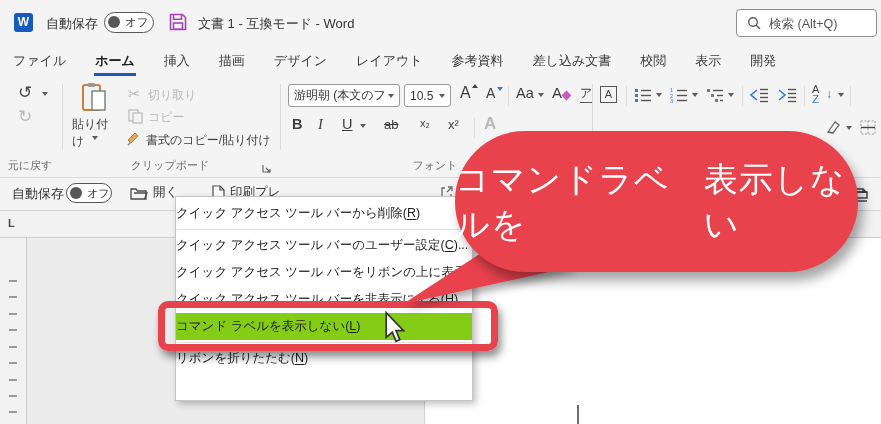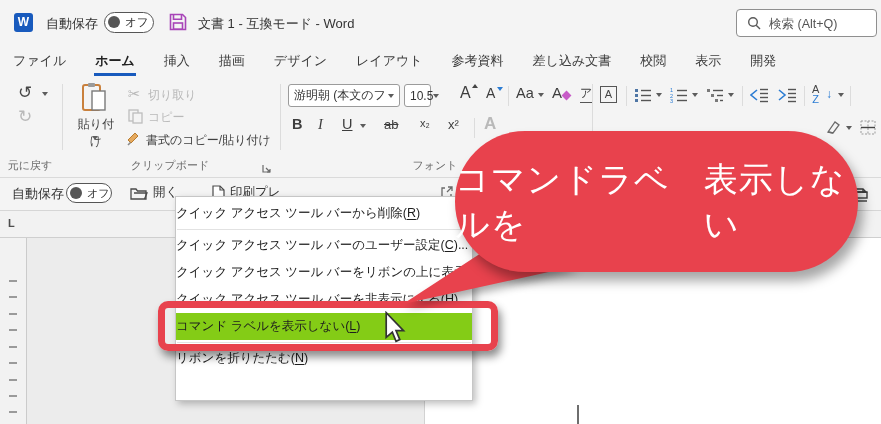--- a/index.html
+++ b/index.html
@@ -144,21 +144,21 @@
 
     <span style="position:absolute;left:80px;top:4px;">
       <svg width="28" height="32" viewBox="0 0 28 32">
           <g fill="none">
             <rect x="3" y="3" width="17" height="25" rx="2" stroke="#c9803c" stroke-width="2"></rect>
             <rect x="8" y="1" width="7" height="4" rx="1" fill="#9a9a9a"></rect>
             <rect x="12" y="9" width="13" height="19" fill="#fff" stroke="#7a7a7a" stroke-width="1.4"></rect>
           </g>
         </svg>
     </span>
-    <div class="rlabel" style="position:absolute;left:72px;top:38px;width:48px;text-align:center;font-family:Liberation Mono, monospace;">貼り付け</div>
+    <div class="rlabel" style="position:absolute;left:72px;top:38px;width:48px;font-family:Liberation Mono, monospace;">貼り付け</div>
     <span class="chev" style="position:absolute;left:92px;top:58px;"></span>
 
     <span class="ric dis" style="position:absolute;left:128px;top:7px;">✂</span>
     <span class="rlabel dis" style="position:absolute;left:148px;top:9px;">切り取り</span>
     <span style="position:absolute;left:128px;top:31px;">
       <svg width="15" height="15" viewBox="0 0 15 15">
           <g fill="none" stroke="#bdbdbd" stroke-width="1.3">
             <rect x="1" y="1" width="9" height="11"></rect>
             <rect x="5" y="4" width="9" height="10" fill="#f4f4f4"></rect>
           </g>
@@ -180,21 +180,21 @@
             <path d="M4 4 l4 4 M8 5 v3 h-3"></path>
           </g>
         </svg>
     </span>
     <div class="vsep" style="left:280px;"></div>
 
     <div class="combo" style="left:288px;top:6px;width:112px;">
       <span style="overflow:hidden;white-space:nowrap;">游明朝 (本文のフォン</span>
         <span class="chev"></span>
     </div>
-    <div class="combo" style="left:404px;top:6px;width:27px;">
+    <div class="combo" style="left:404px;top:6px;width:47px;">
       <span>10.5</span>
         <span class="chev"></span>
     </div>
     <span class="btnl" style="left:460px;top:6px;font-size:16px;">A</span>
     <span style="position:absolute;left:472px;top:6px;width:0;height:0;border-left:3px solid transparent;border-right:3px solid transparent;border-bottom:4px solid #444;"></span>
     <span class="btnl" style="left:486px;top:7px;font-size:14px;">A</span>
     <span style="position:absolute;left:497px;top:9px;width:0;height:0;border-left:3px solid transparent;border-right:3px solid transparent;border-top:4px solid #2b7cd3;"></span>
     <div class="vsep" style="left:508px;top:8px;height:20px;"></div>
     <span class="btnl" style="left:516px;top:7px;">Aa</span>
     <span class="chev" style="position:absolute;left:538px;top:15px;"></span>

